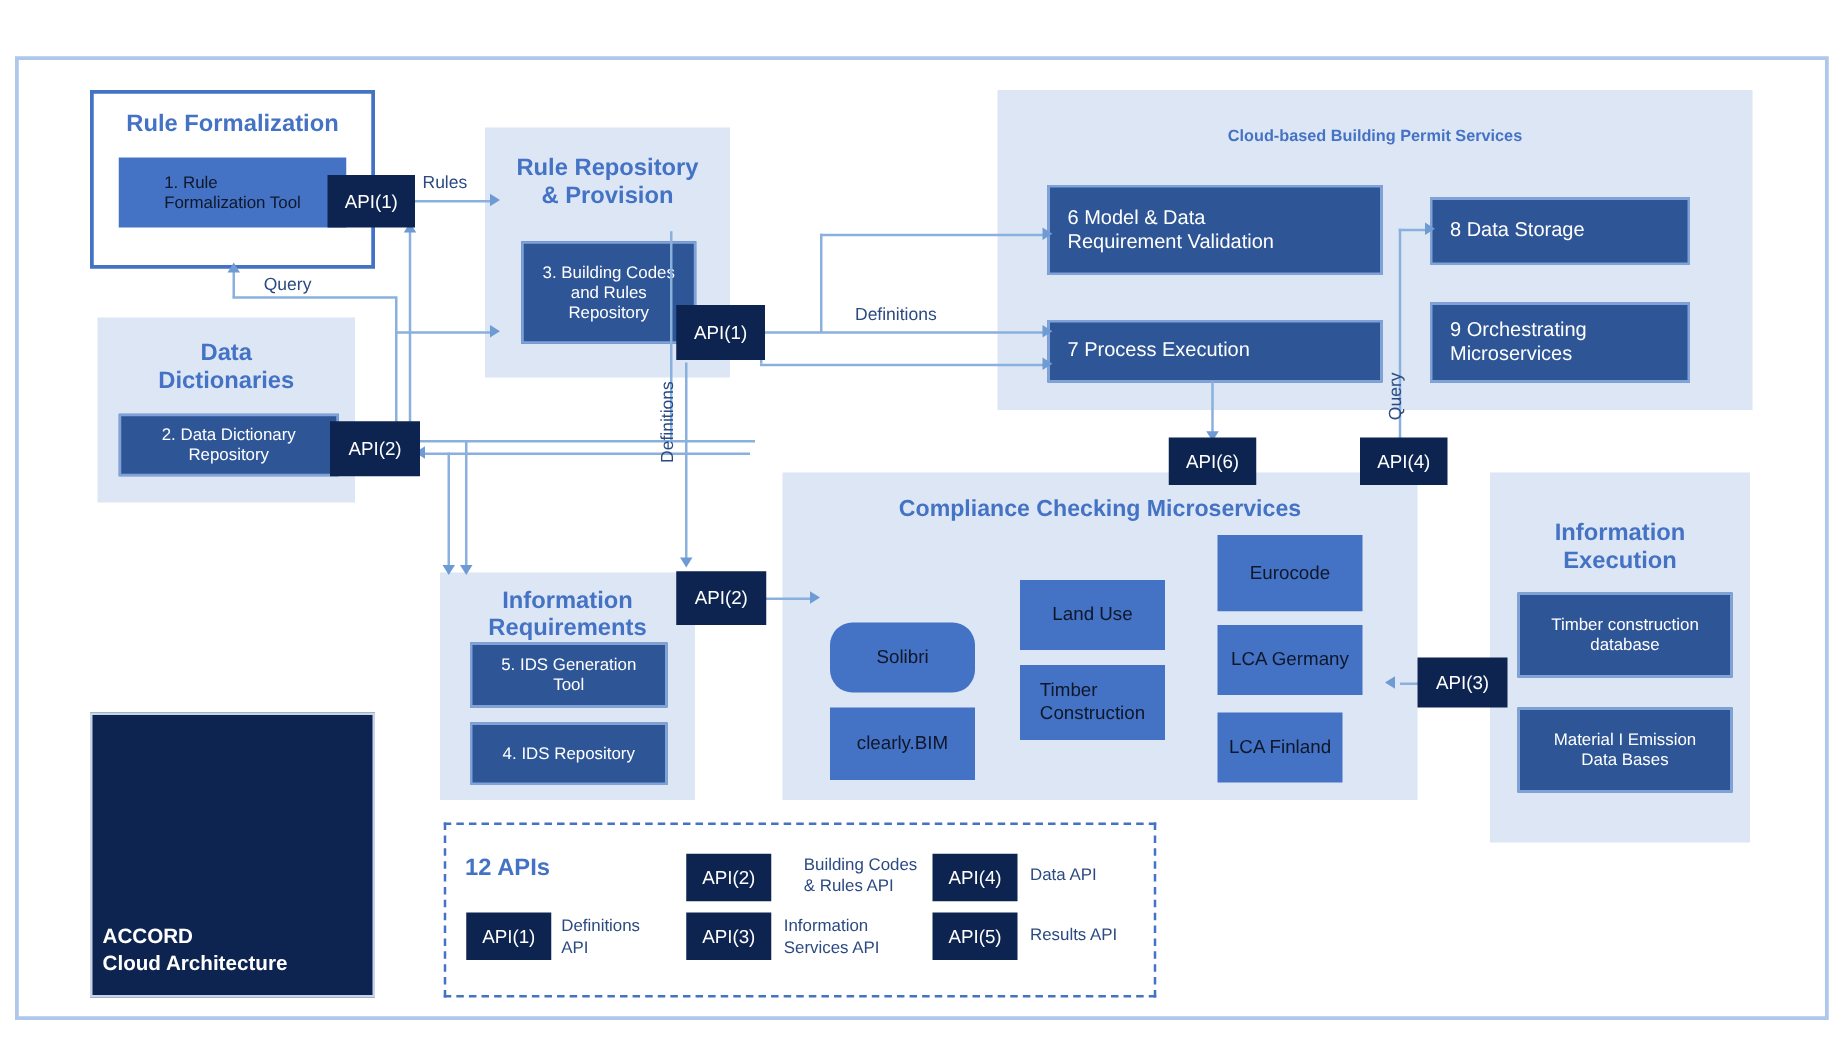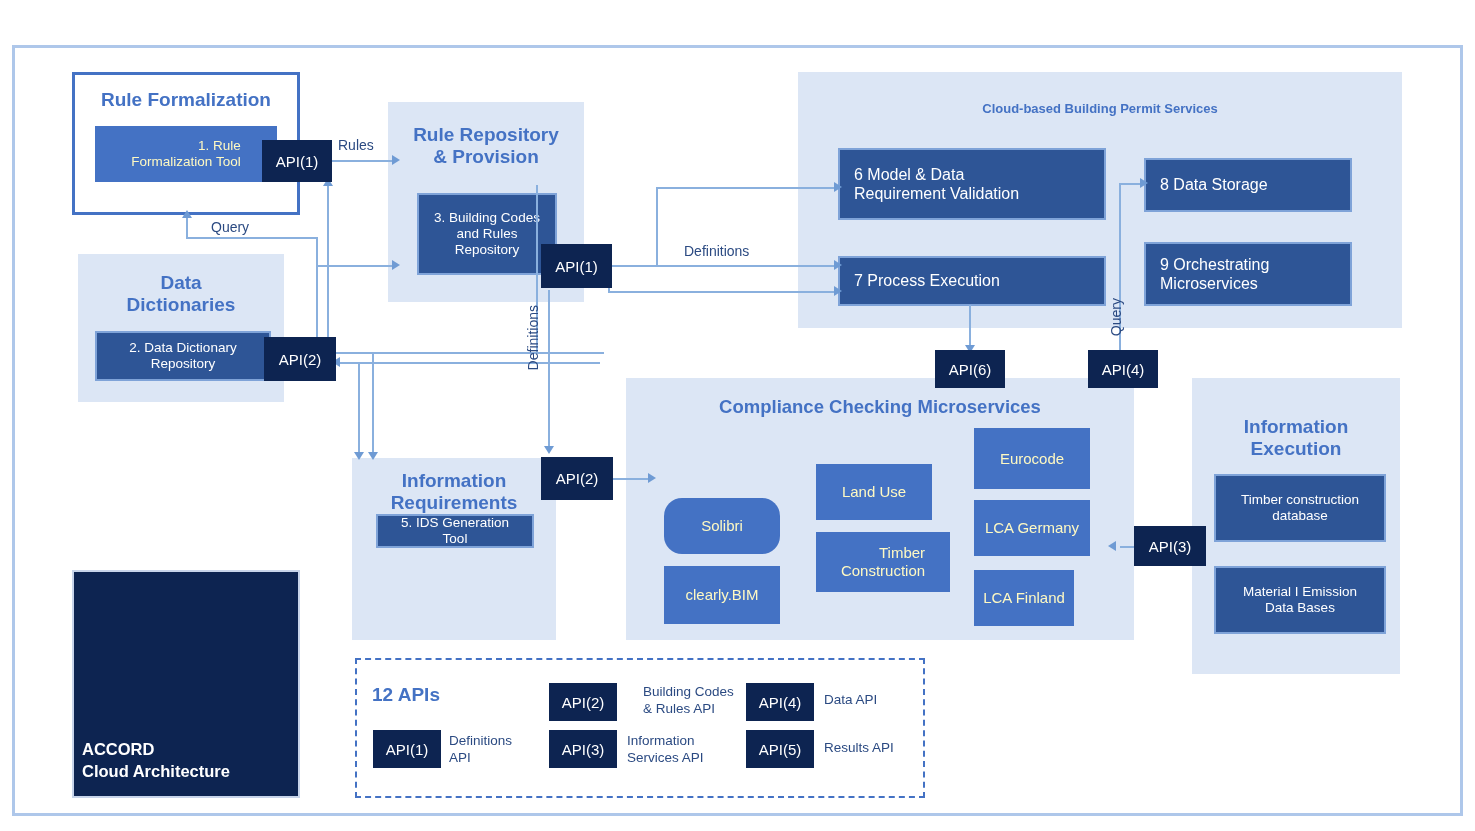--- a/index.html
+++ b/index.html
@@ -16,22 +16,22 @@
   
   .group{background:#dce6f5;}
   .group-title{position:absolute;left:0;right:0;text-align:center;
                color:#4472c4;font-weight:bold;line-height:1.15;}
 
   
   .panel-outline{background:#ffffff;border:3px solid #4472c4;}
   .panel-outline .group-title{color:#4472c4;}
 
   
-  .box-mid{background:#4472c4;color:#fef9c3;display:flex;align-items:center;
-           justify-content:center;text-align:right;line-height:1.2;}
+  .box-mid{background:#4472c4;color:#0f172a;display:flex;align-items:center;
+           justify-content:center;text-align:left;line-height:1.2;}
   
   .box-dark{background:#2e5596;border:2px solid #7fa3d8;color:#ffffff;
             display:flex;align-items:center;justify-content:center;
             text-align:center;line-height:1.2;}
   
   .api{background:#0d2451;color:#ffffff;display:flex;align-items:center;
        justify-content:center;text-align:center;font-size:15px;z-index:30;}
 
   
   .logo{background:#0d2451;border:2px solid #c7d4ea;color:#ffffff;
@@ -149,22 +149,23 @@
 Repository</div>
   <div class="node api" style="left:541px;top:244px;width:71px;height:44px;">API(1)</div>
 
   <div class="edge-label vert" style="left:525px;top:305px;">Definitions</div>
   <div class="edge-label" style="left:684px;top:243px;">Definitions</div>
 
   <div class="node group" style="left:352px;top:458px;width:204px;height:182px;">
     <div class="group-title t-lg" style="top:12px;">Information</div>
     <div class="group-title t-lg" style="top:34px;">Requirements</div>
   </div>
-  <div class="node box-dark t-sm" style="left:376px;top:514px;width:158px;height:34px;white-space:pre-line;">5. IDS Generation
+  <div class="node box-dark t-sm" style="left:376px;top:514px;width:158px;height:52px;white-space:pre-line;">5. IDS Generation
 Tool</div>
+  <div class="node box-dark t-sm" style="left:376px;top:578px;width:158px;height:50px;white-space:pre-line;">4. IDS Repository</div>
   <div class="node api" style="left:541px;top:457px;width:72px;height:43px;">API(2)</div>
 
   <div class="node group" style="left:798px;top:72px;width:604px;height:256px;">
     <div class="group-title" style="top:30px;font-size:13px;">Cloud-based Building Permit Services</div>
   </div>
   <div class="node box-dark" style="left:838px;top:148px;width:268px;height:72px;font-size:16px;
               white-space:pre-line;justify-content:flex-start;padding-left:14px;text-align:left;">6 Model &amp; Data
     Requirement Validation</div>
   <div class="node box-dark" style="left:838px;top:256px;width:268px;height:50px;font-size:16px;
               justify-content:flex-start;padding-left:14px;text-align:left;">7 Process Execution</div>
@@ -177,21 +178,21 @@
   <div class="node api" style="left:935px;top:350px;width:70px;height:38px;">API(6)</div>
   <div class="node api" style="left:1088px;top:350px;width:70px;height:38px;">API(4)</div>
   <div class="edge-label vert" style="left:1108px;top:298px;">Query</div>
 
   <div class="node group" style="left:626px;top:378px;width:508px;height:262px;">
     <div class="group-title" style="top:18px;font-size:18.5px;">Compliance Checking Microservices</div>
   </div>
   <div class="node box-mid t-md" style="left:664px;top:498px;width:116px;height:56px;border-radius:18px;">Solibri</div>
   <div class="node box-mid t-md" style="left:664px;top:566px;width:116px;height:58px;">clearly.BIM</div>
   <div class="node box-mid t-md" style="left:816px;top:464px;width:116px;height:56px;">Land Use</div>
-  <div class="node box-mid t-md" style="left:816px;top:532px;width:134px;height:60px;white-space:pre-line;">Timber
+  <div class="node box-mid t-md" style="left:816px;top:532px;width:116px;height:60px;white-space:pre-line;">Timber
 Construction</div>
   <div class="node box-mid t-md" style="left:974px;top:428px;width:116px;height:61px;">Eurocode</div>
   <div class="node box-mid t-md" style="left:974px;top:500px;width:116px;height:56px;">LCA Germany</div>
   <div class="node box-mid t-md" style="left:974px;top:570px;width:100px;height:56px;">LCA Finland</div>
 
   <div class="node group" style="left:1192px;top:378px;width:208px;height:296px;">
     <div class="group-title t-lg" style="top:38px;">Information</div>
     <div class="group-title t-lg" style="top:60px;">Execution</div>
   </div>
   <div class="node box-dark t-sm" style="left:1214px;top:474px;width:172px;height:68px;white-space:pre-line;">Timber construction

